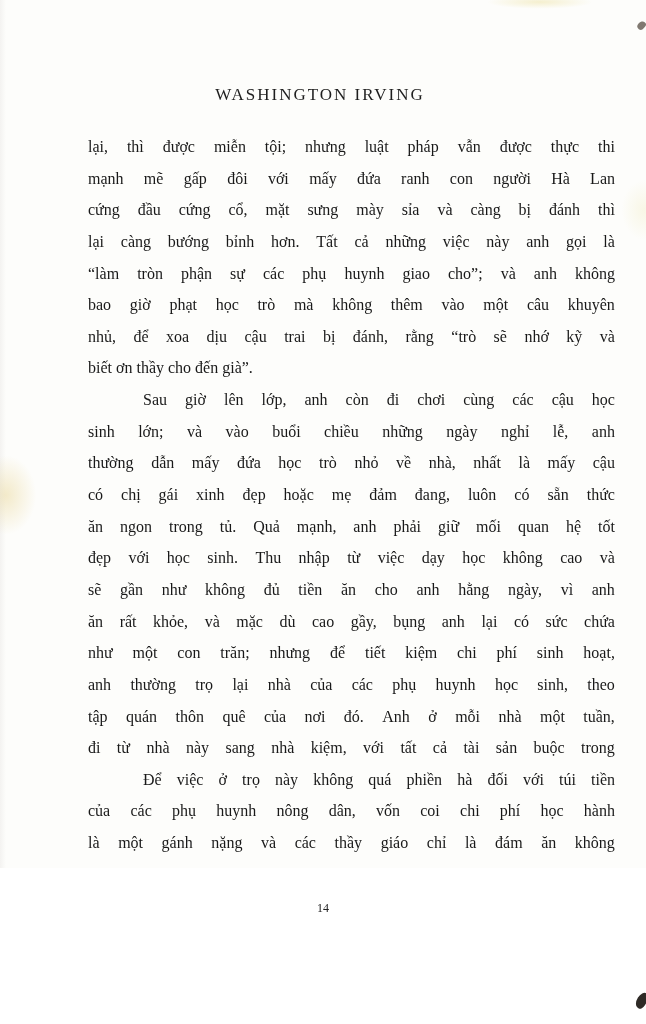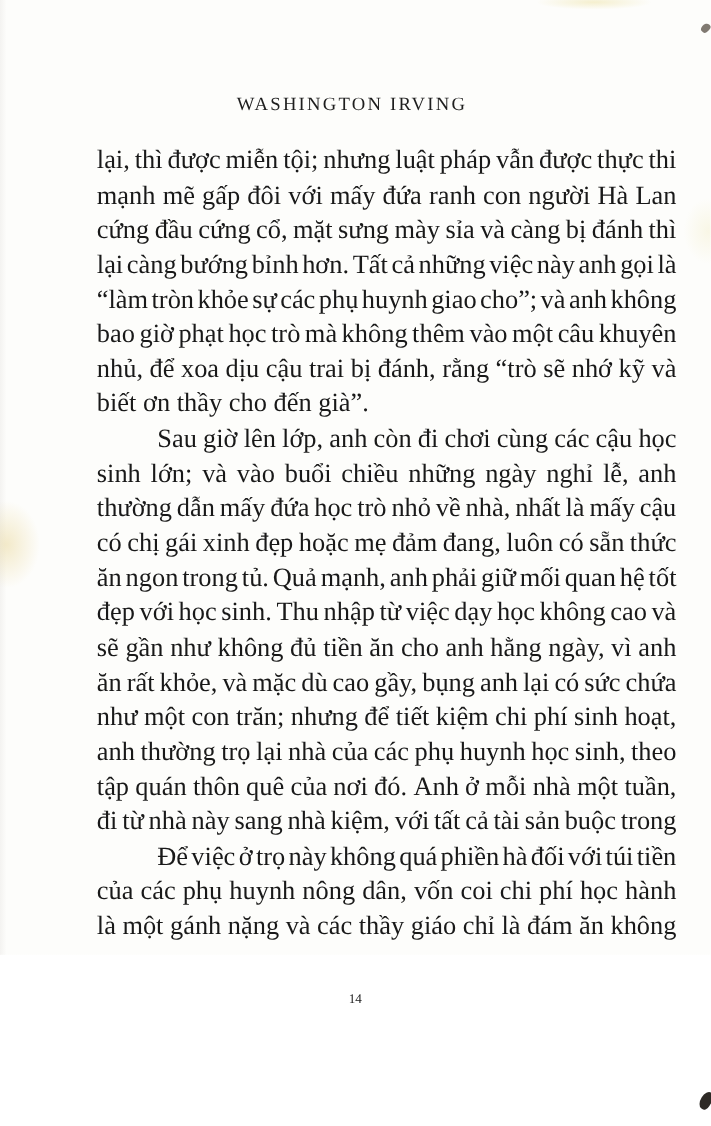--- a/index.html
+++ b/index.html
@@ -32,21 +32,21 @@
     font-size: 17px;
     letter-spacing: 2px;
     color: #1e1e1e;
     transform: translateX(-3px);
   }
   .text-block {
     position: absolute;
     left: 88px;
     top: 131px;
     width: 527px;
-    font-size: 24px;
+    font-size: 16px;
     color: #191919;
   }
   .text-line {
     height: 31.65px;
     line-height: 31.65px;
     white-space: nowrap;
   }
   .text-line.justify {
     display: flex;
     justify-content: space-between;
@@ -147,21 +147,21 @@
         <span>những</span>
         <span>việc</span>
         <span>này</span>
         <span>anh</span>
         <span>gọi</span>
         <span>là</span>
       </div>
       <div class="text-line justify">
         <span>“làm</span>
         <span>tròn</span>
-        <span>khỏe</span>
+        <span>phận</span>
         <span>sự</span>
         <span>các</span>
         <span>phụ</span>
         <span>huynh</span>
         <span>giao</span>
         <span>cho”;</span>
         <span>và</span>
         <span>anh</span>
         <span>không</span>
       </div>

